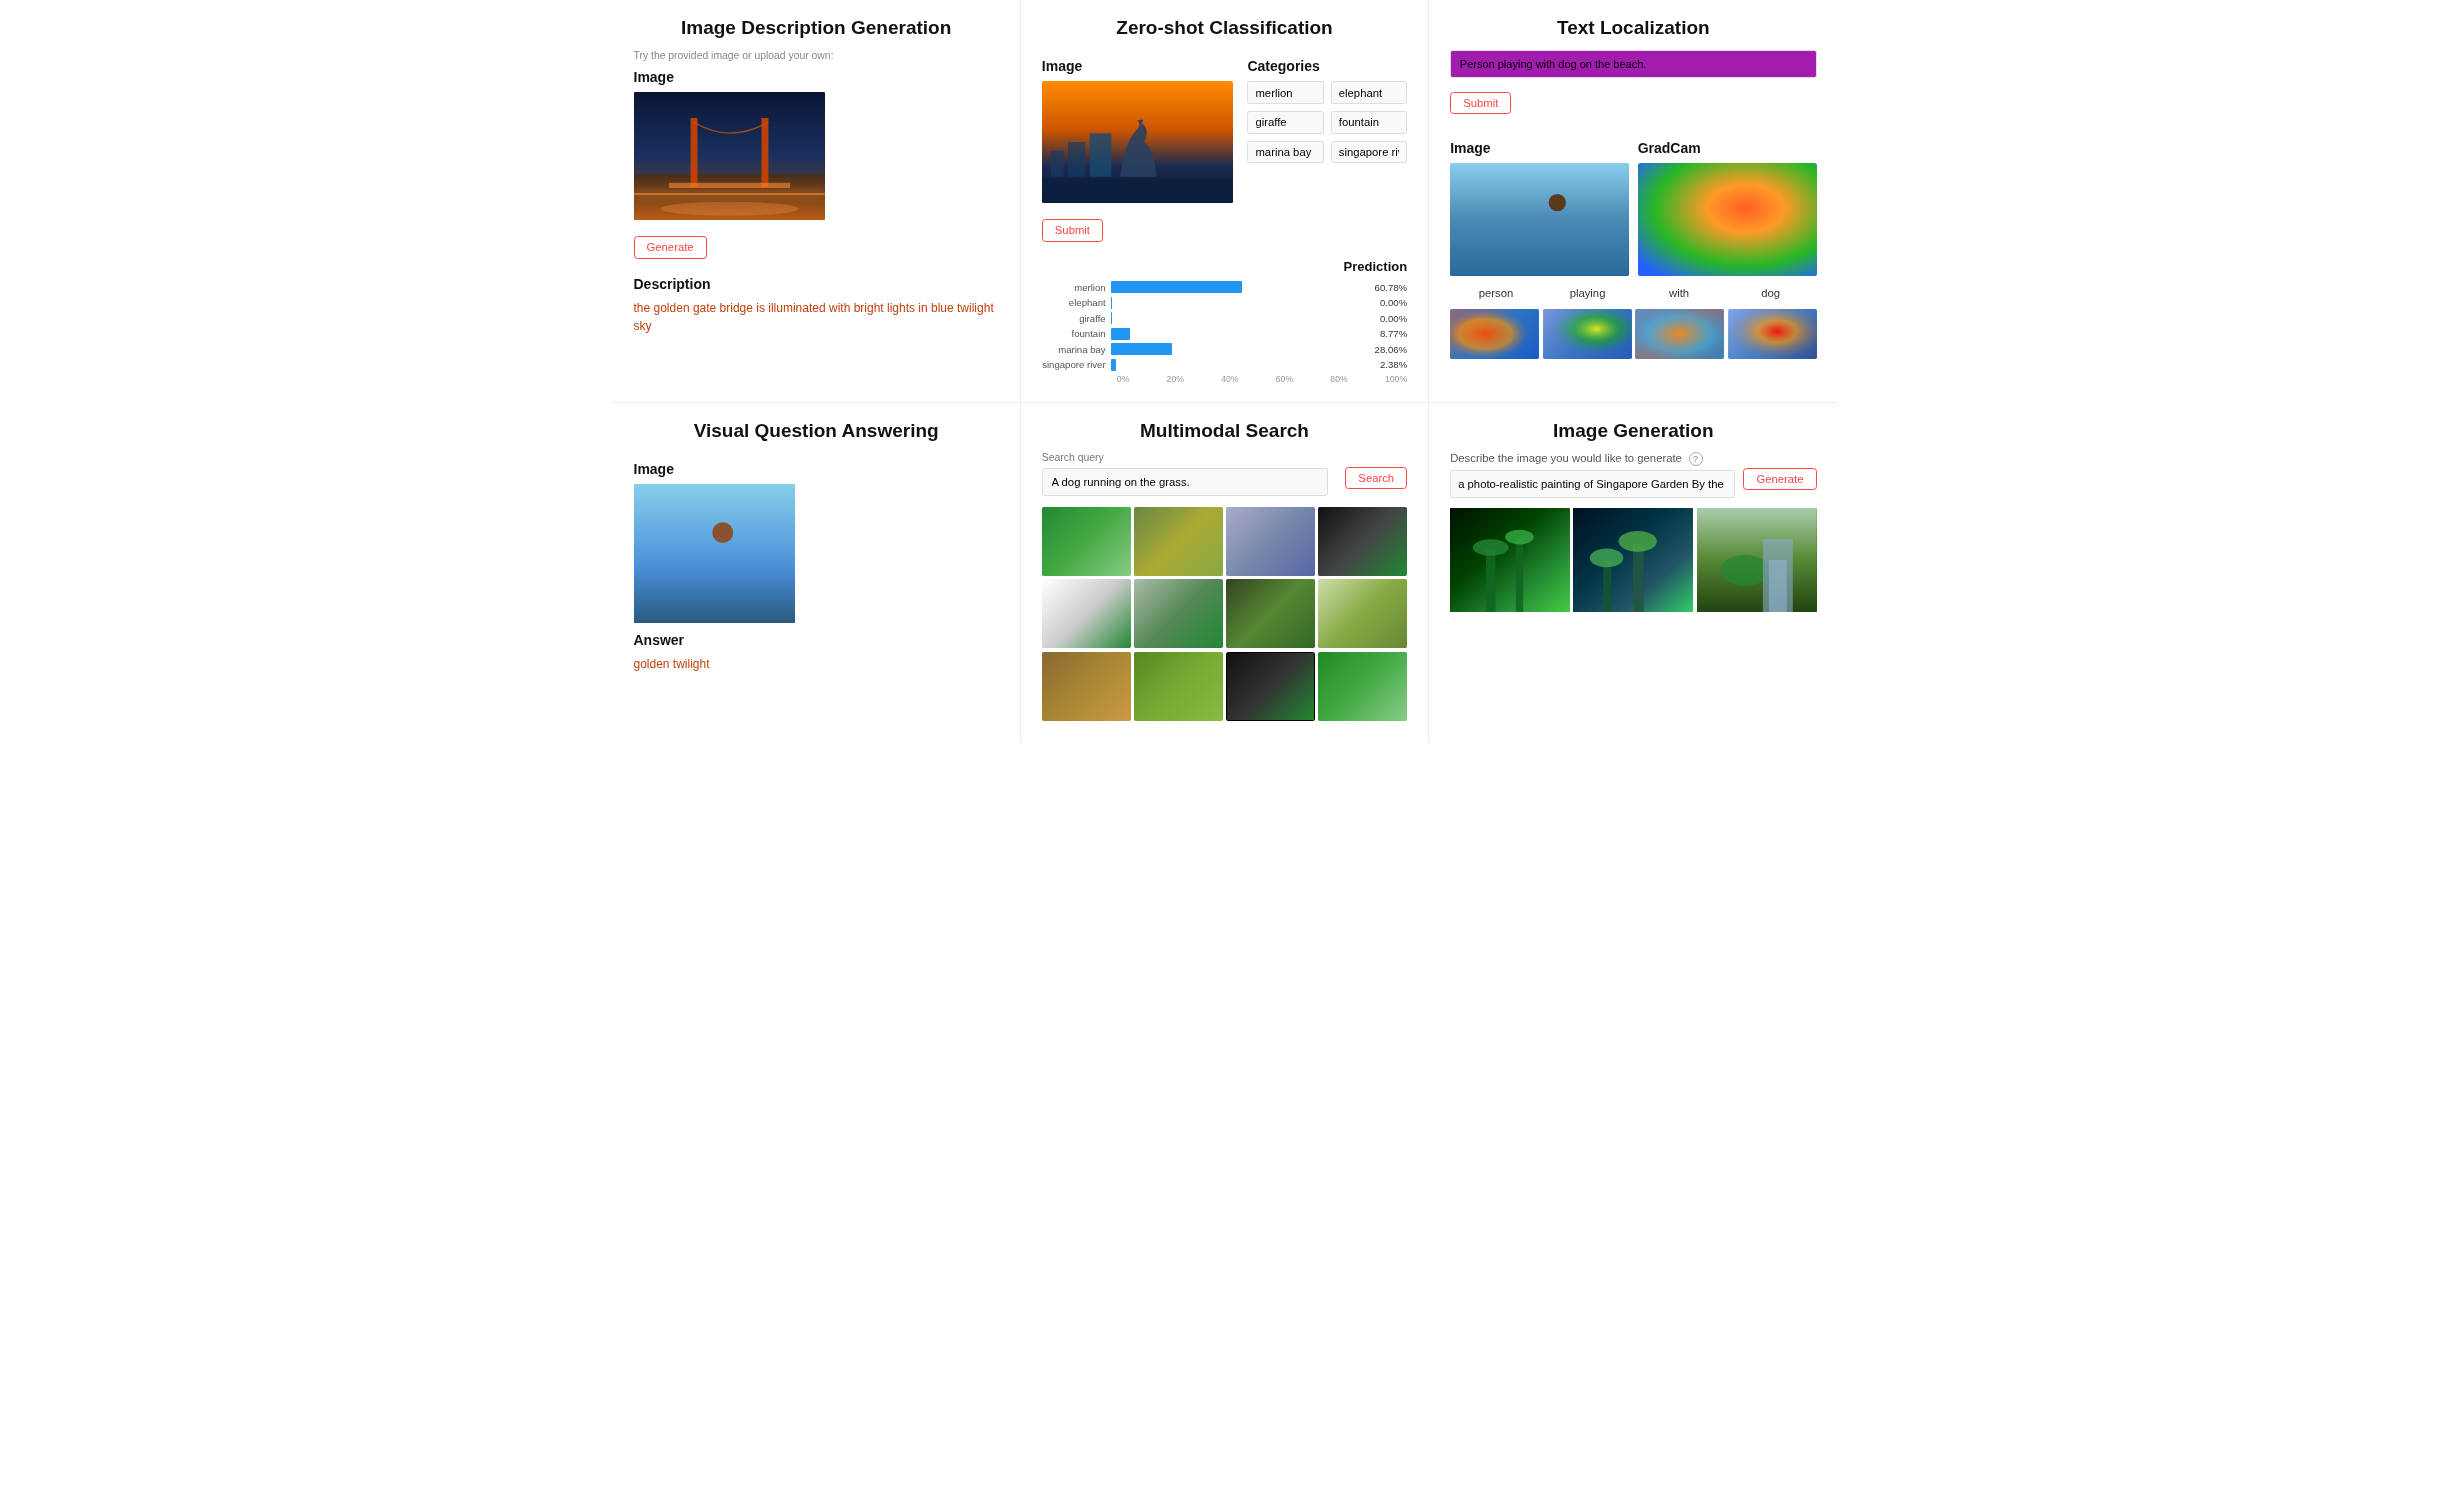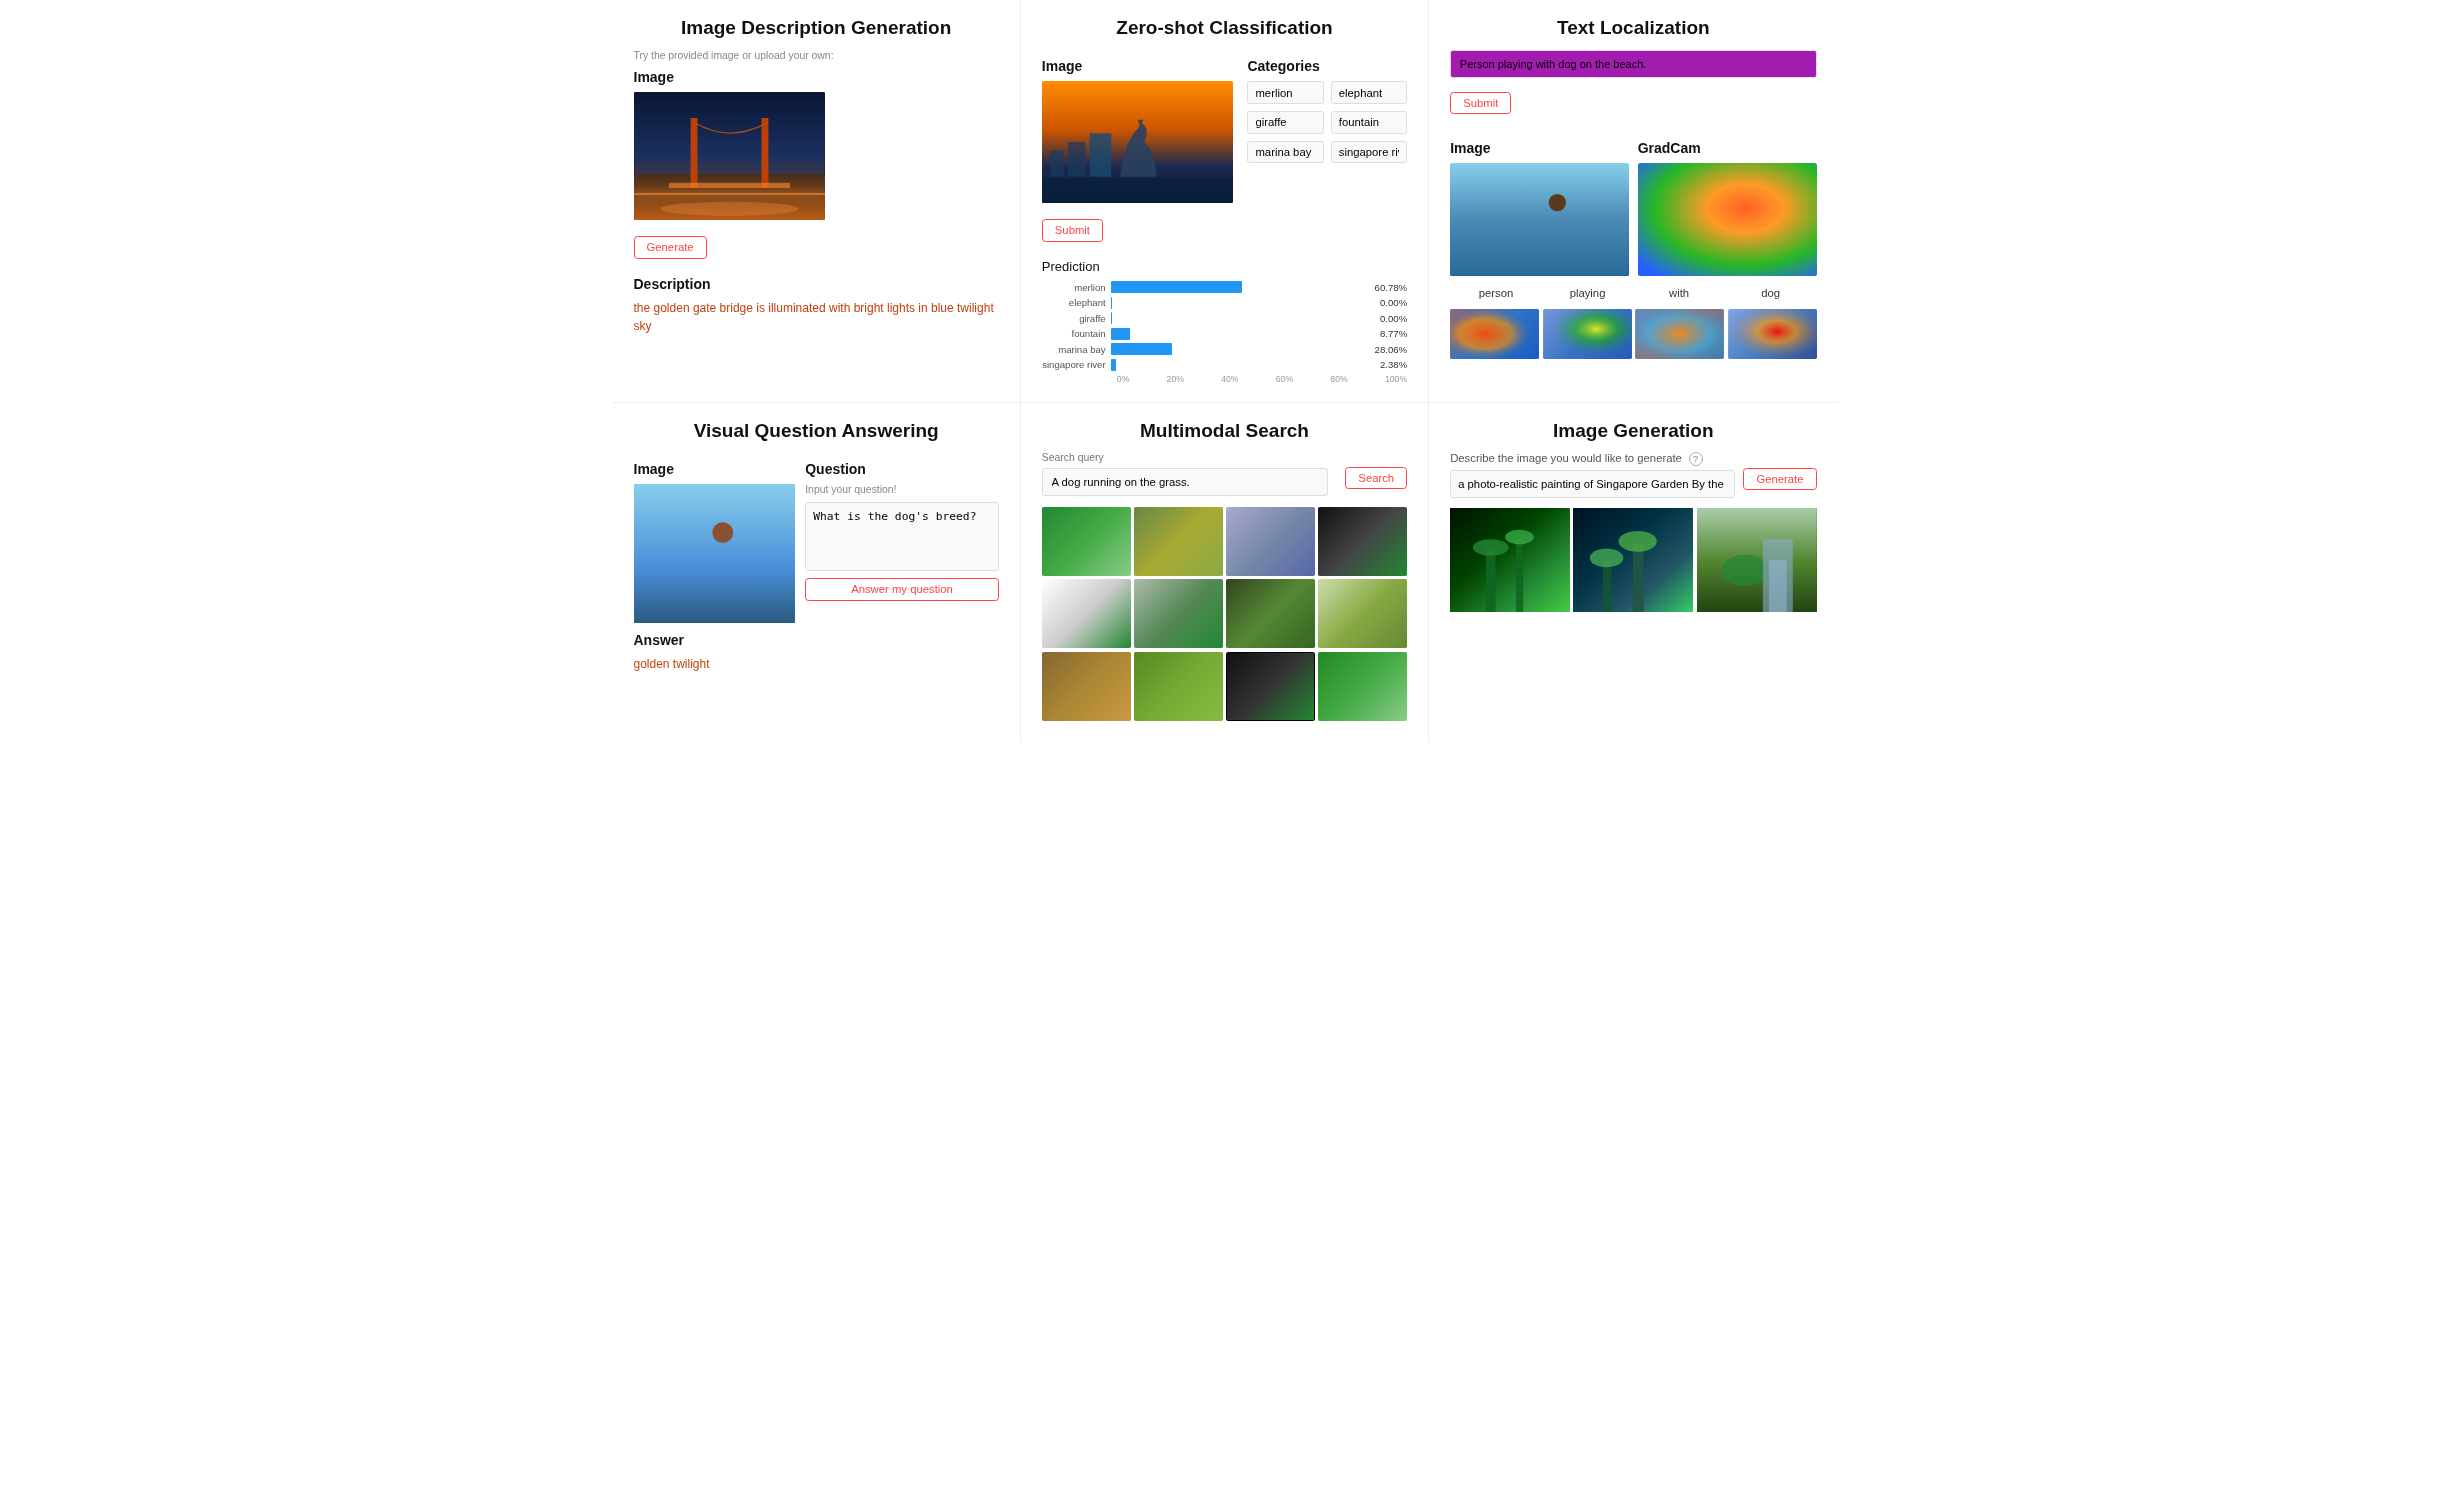--- a/index.html
+++ b/index.html
@@ -141,21 +141,21 @@
     
     .bar-chart { margin-top: 7px; }
     .bar-row { display: flex; align-items: center; margin-bottom: 3.5px; font-size: 9.6px; }
     .bar-label { width: 69px; text-align: right; padding-right: 5.2px; color: #555; }
     .bar-container { flex: 1; height: 12px; position: relative; }
     .bar-fill { height: 100%; background: #2196f3; border-radius: 0.9px; }
     .bar-pct { margin-left: 3.5px; font-size: 9.6px; color: #333; padding-left: 44px; }
     
     .chart-axis { display: flex; justify-content: space-between; font-size: 8.7px; color: #999; margin-top: 3.5px; padding-left: 75px; }
     
-    .prediction-title { font-weight: 400; font-size: 13px; margin-top: 8.7px; margin-bottom: 7px; }
+    .prediction-title { font-weight: 700; font-size: 13px; margin-top: 8.7px; margin-bottom: 7px; text-align: right; }
     
     
     .text-input-field {
       border: 0.9px solid #ddd;
       border-radius: 2.6px;
       padding: 7px 8.7px;
       font-size: 11px;
       width: 100%;
       background: #a21caf;
       margin-bottom: 7px;
@@ -554,26 +554,20 @@
             </defs>
             <rect width="100%" height="160" fill="url(#vqaSky)"></rect>
 
             <circle cx="55%" cy="35%" r="12" fill="#8a5030"></circle>
             <path d="M55% 47% L50% 80% L60% 80% Z" fill="#3a2a60"></path>
 
             <path d="M30% 75% Q40% 65% 50% 70% Q55% 80% 45% 85% Q35% 82% 30% 75%Z" fill="#cc9955"></path>
           </svg>
         </div>
       </div>
-      <div class="question-col">
-        <div class="section-label">Question</div>
-        <div class="input-hint">Input your question!</div>
-        <textarea class="question-input" style="">What is the dog's breed?</textarea>
-        <button class="btn-outline-red">Answer my question</button>
-      </div>
     </div>
 
     <div class="section-label">Answer</div>
     <div class="description-text">golden twilight</div>
   </div>
 
   <div class="panel">
     <div class="panel-title">Multimodal Search</div>
 
     <div class="search-query-label">Search query</div>

